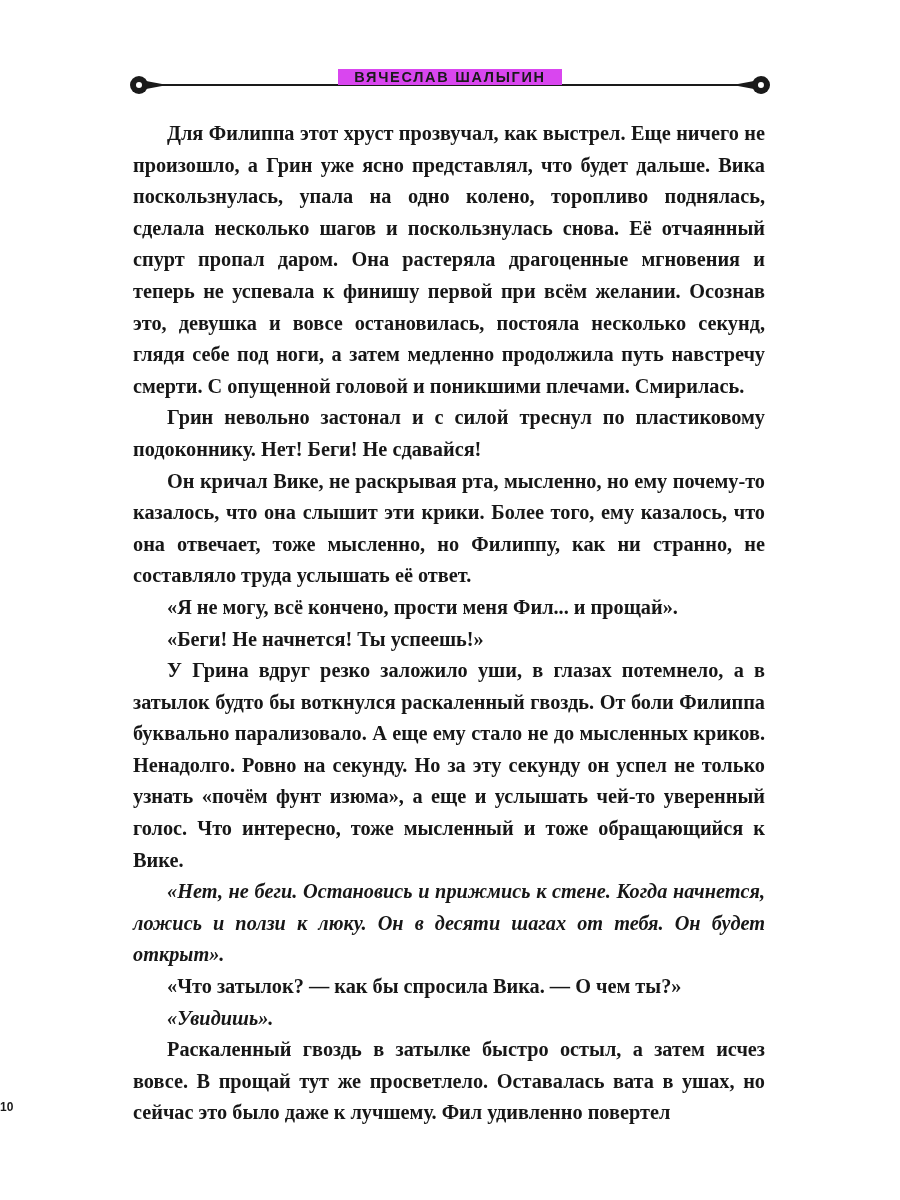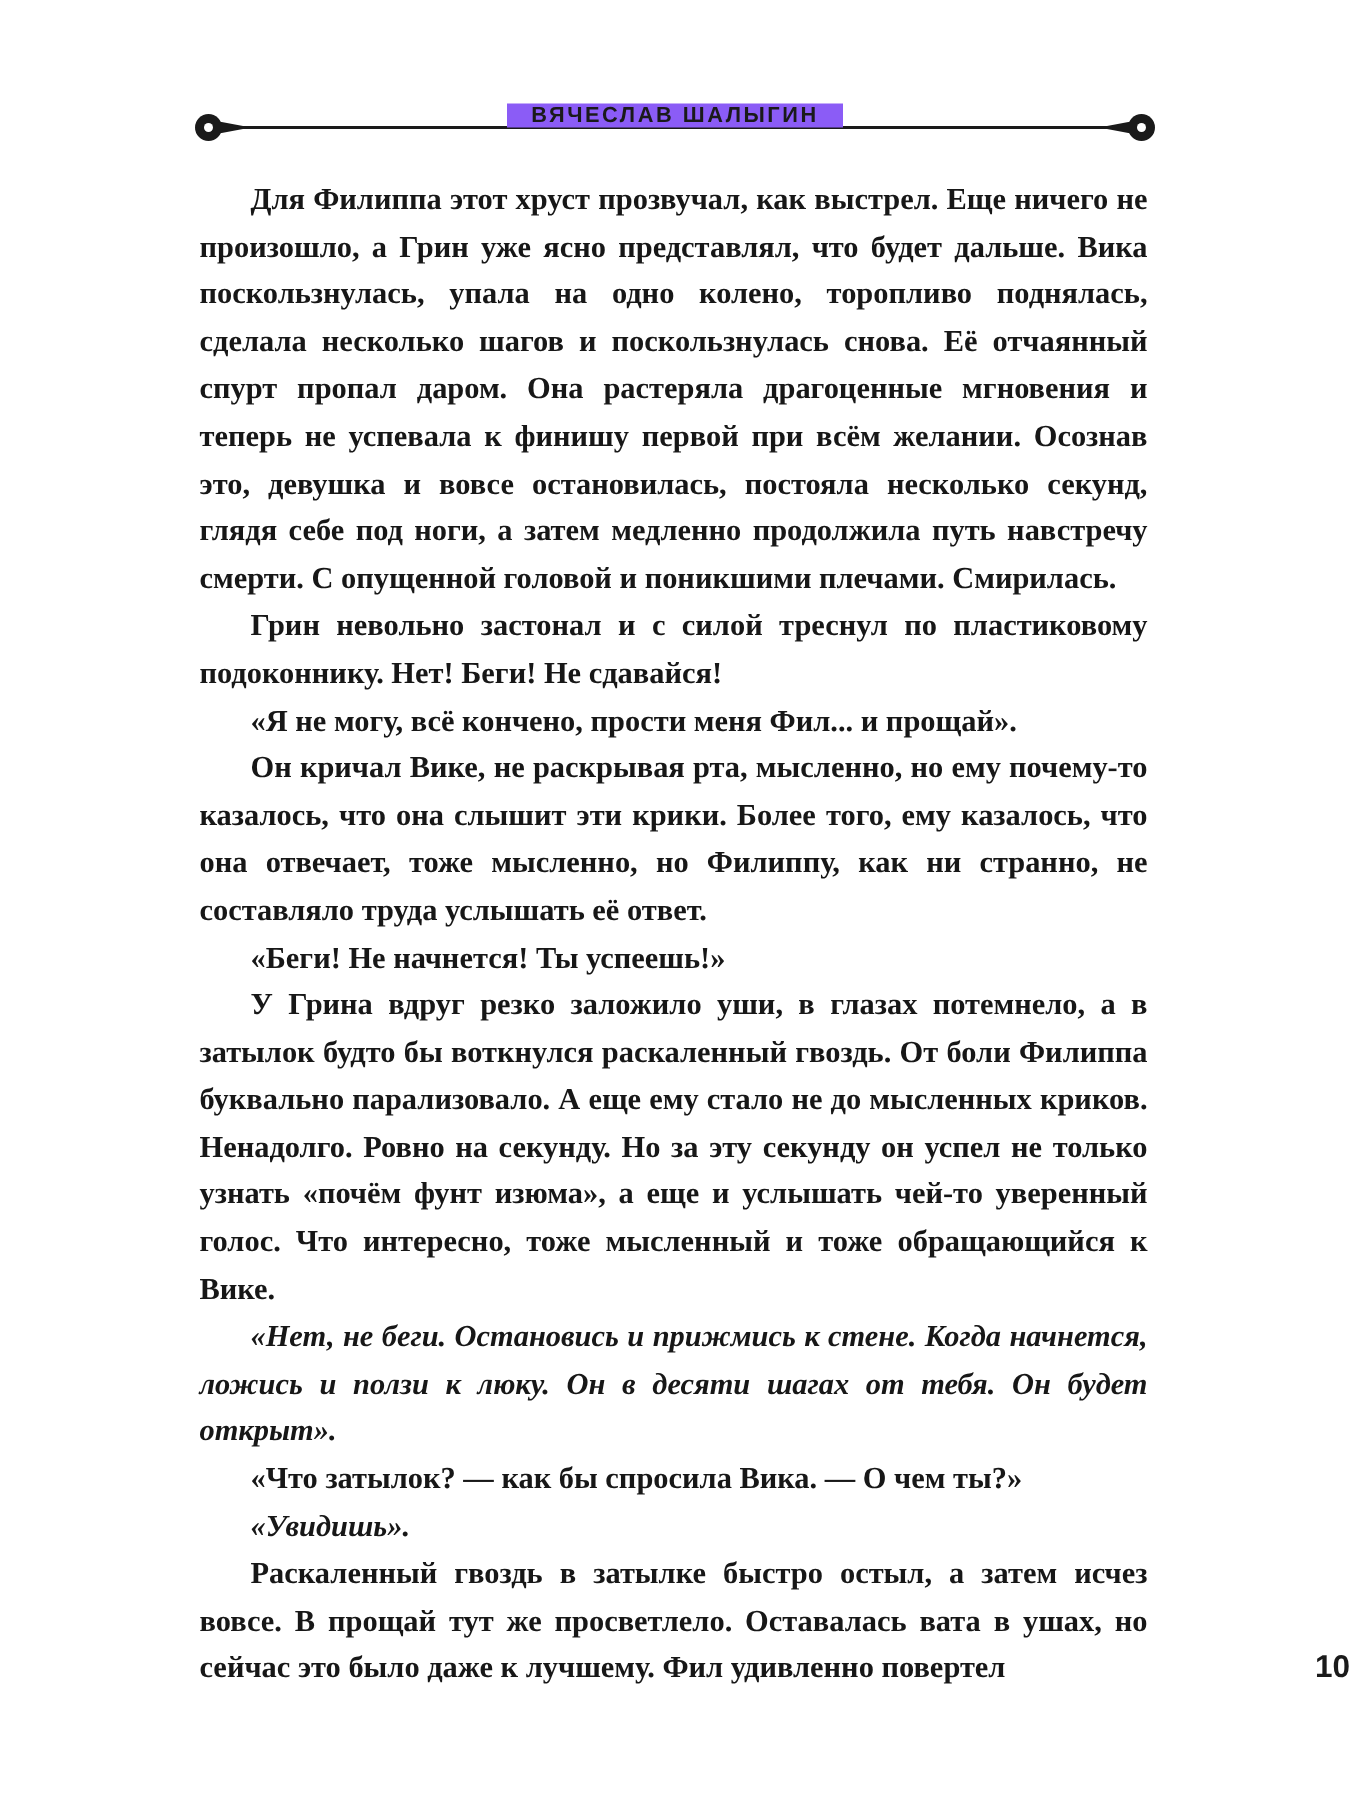--- a/index.html
+++ b/index.html
@@ -39,21 +39,21 @@
     top: 22px;
     height: 2px;
     background: #1a1a1a;
   }
   .header-title-wrap {
     position: absolute;
     left: 0; right: 0; top: 6px;
     text-align: center;
   }
   .header-title-wrap span {
-    background: #8b5cf6;
+    background: #d946ef;
     padding: 0 16px;
     font-family: "Liberation Sans", sans-serif;
     font-size: 14.5px;
     font-weight: bold;
     letter-spacing: 1.7px;
   }
   .ornament {
     position: absolute;
     top: 14px;
     width: 18px;
@@ -109,23 +109,23 @@
   .body-text p.italic {
     font-style: italic;
   }
 
   
   .folio {
     position: absolute;
     left: 0;
     right: 0;
     top: 1100px;
-    text-align: right;
+    text-align: left;
     font-family: "Liberation Sans", sans-serif;
-    font-size: 21px;
+    font-size: 12px;
     font-weight: bold;
     color: #1a1a1a;
   }
 </style>
 </head>
 <body>
 
 <div class="page">
 
   <div class="header">
@@ -135,22 +135,22 @@
     <div class="ornament right"></div>
     <div class="taper right"></div>
     <div class="header-title-wrap">
       <span>ВЯЧЕСЛАВ ШАЛЫГИН</span>
     </div>
   </div>
 
   <div class="body-text" id="body-text">
       <p>Для Филиппа этот хруст прозвучал, как выстрел. Еще ничего не произошло, а Грин уже ясно представлял, что будет дальше. Вика поскользнулась, упала на одно колено, торопливо поднялась, сделала несколько шагов и поскользнулась снова. Её отчаянный спурт пропал даром. Она растеряла драгоценные мгновения и теперь не успевала к финишу первой при всём желании. Осознав это, девушка и вовсе остановилась, постояла несколько секунд, глядя себе под ноги, а затем медленно продолжила путь навстречу смерти. С опущенной головой и поникшими плечами. Смирилась.</p>
       <p>Грин невольно застонал и с силой треснул по пластиковому подоконнику. Нет! Беги! Не сдавайся!</p>
+      <p>Он кричал Вике, не раскрывая рта, мысленно, но ему почему-то казалось, что она слышит эти крики. Более того, ему казалось, что она отвечает, тоже мысленно, но Филиппу, как ни странно, не составляло труда услышать её ответ.</p>
       <p>«Я не могу, всё кончено, прости меня Фил... и прощай».</p>
-      <p>Он кричал Вике, не раскрывая рта, мысленно, но ему почему-то казалось, что она слышит эти крики. Более того, ему казалось, что она отвечает, тоже мысленно, но Филиппу, как ни странно, не составляло труда услышать её ответ.</p>
       <p>«Беги! Не начнется! Ты успеешь!»</p>
       <p>У Грина вдруг резко заложило уши, в глазах потемнело, а в затылок будто бы воткнулся раскаленный гвоздь. От боли Филиппа буквально парализовало. А еще ему стало не до мысленных криков. Ненадолго. Ровно на секунду. Но за эту секунду он успел не только узнать «почём фунт изюма», а еще и услышать чей-то уверенный голос. Что интересно, тоже мысленный и тоже обращающийся к Вике.</p>
       <p class="italic">«Нет, не беги. Остановись и прижмись к стене. Когда начнется, ложись и ползи к люку. Он в десяти шагах от тебя. Он будет открыт».</p>
       <p>«Что затылок? — как бы спросила Вика. — О чем ты?»</p>
       <p class="italic">«Увидишь».</p>
       <p>Раскаленный гвоздь в затылке быстро остыл, а затем исчез вовсе. В прощай тут же просветлело. Оставалась вата в ушах, но сейчас это было даже к лучшему. Фил удивленно повертел</p>
     </div>
 
   <div class="folio">10</div>
 

